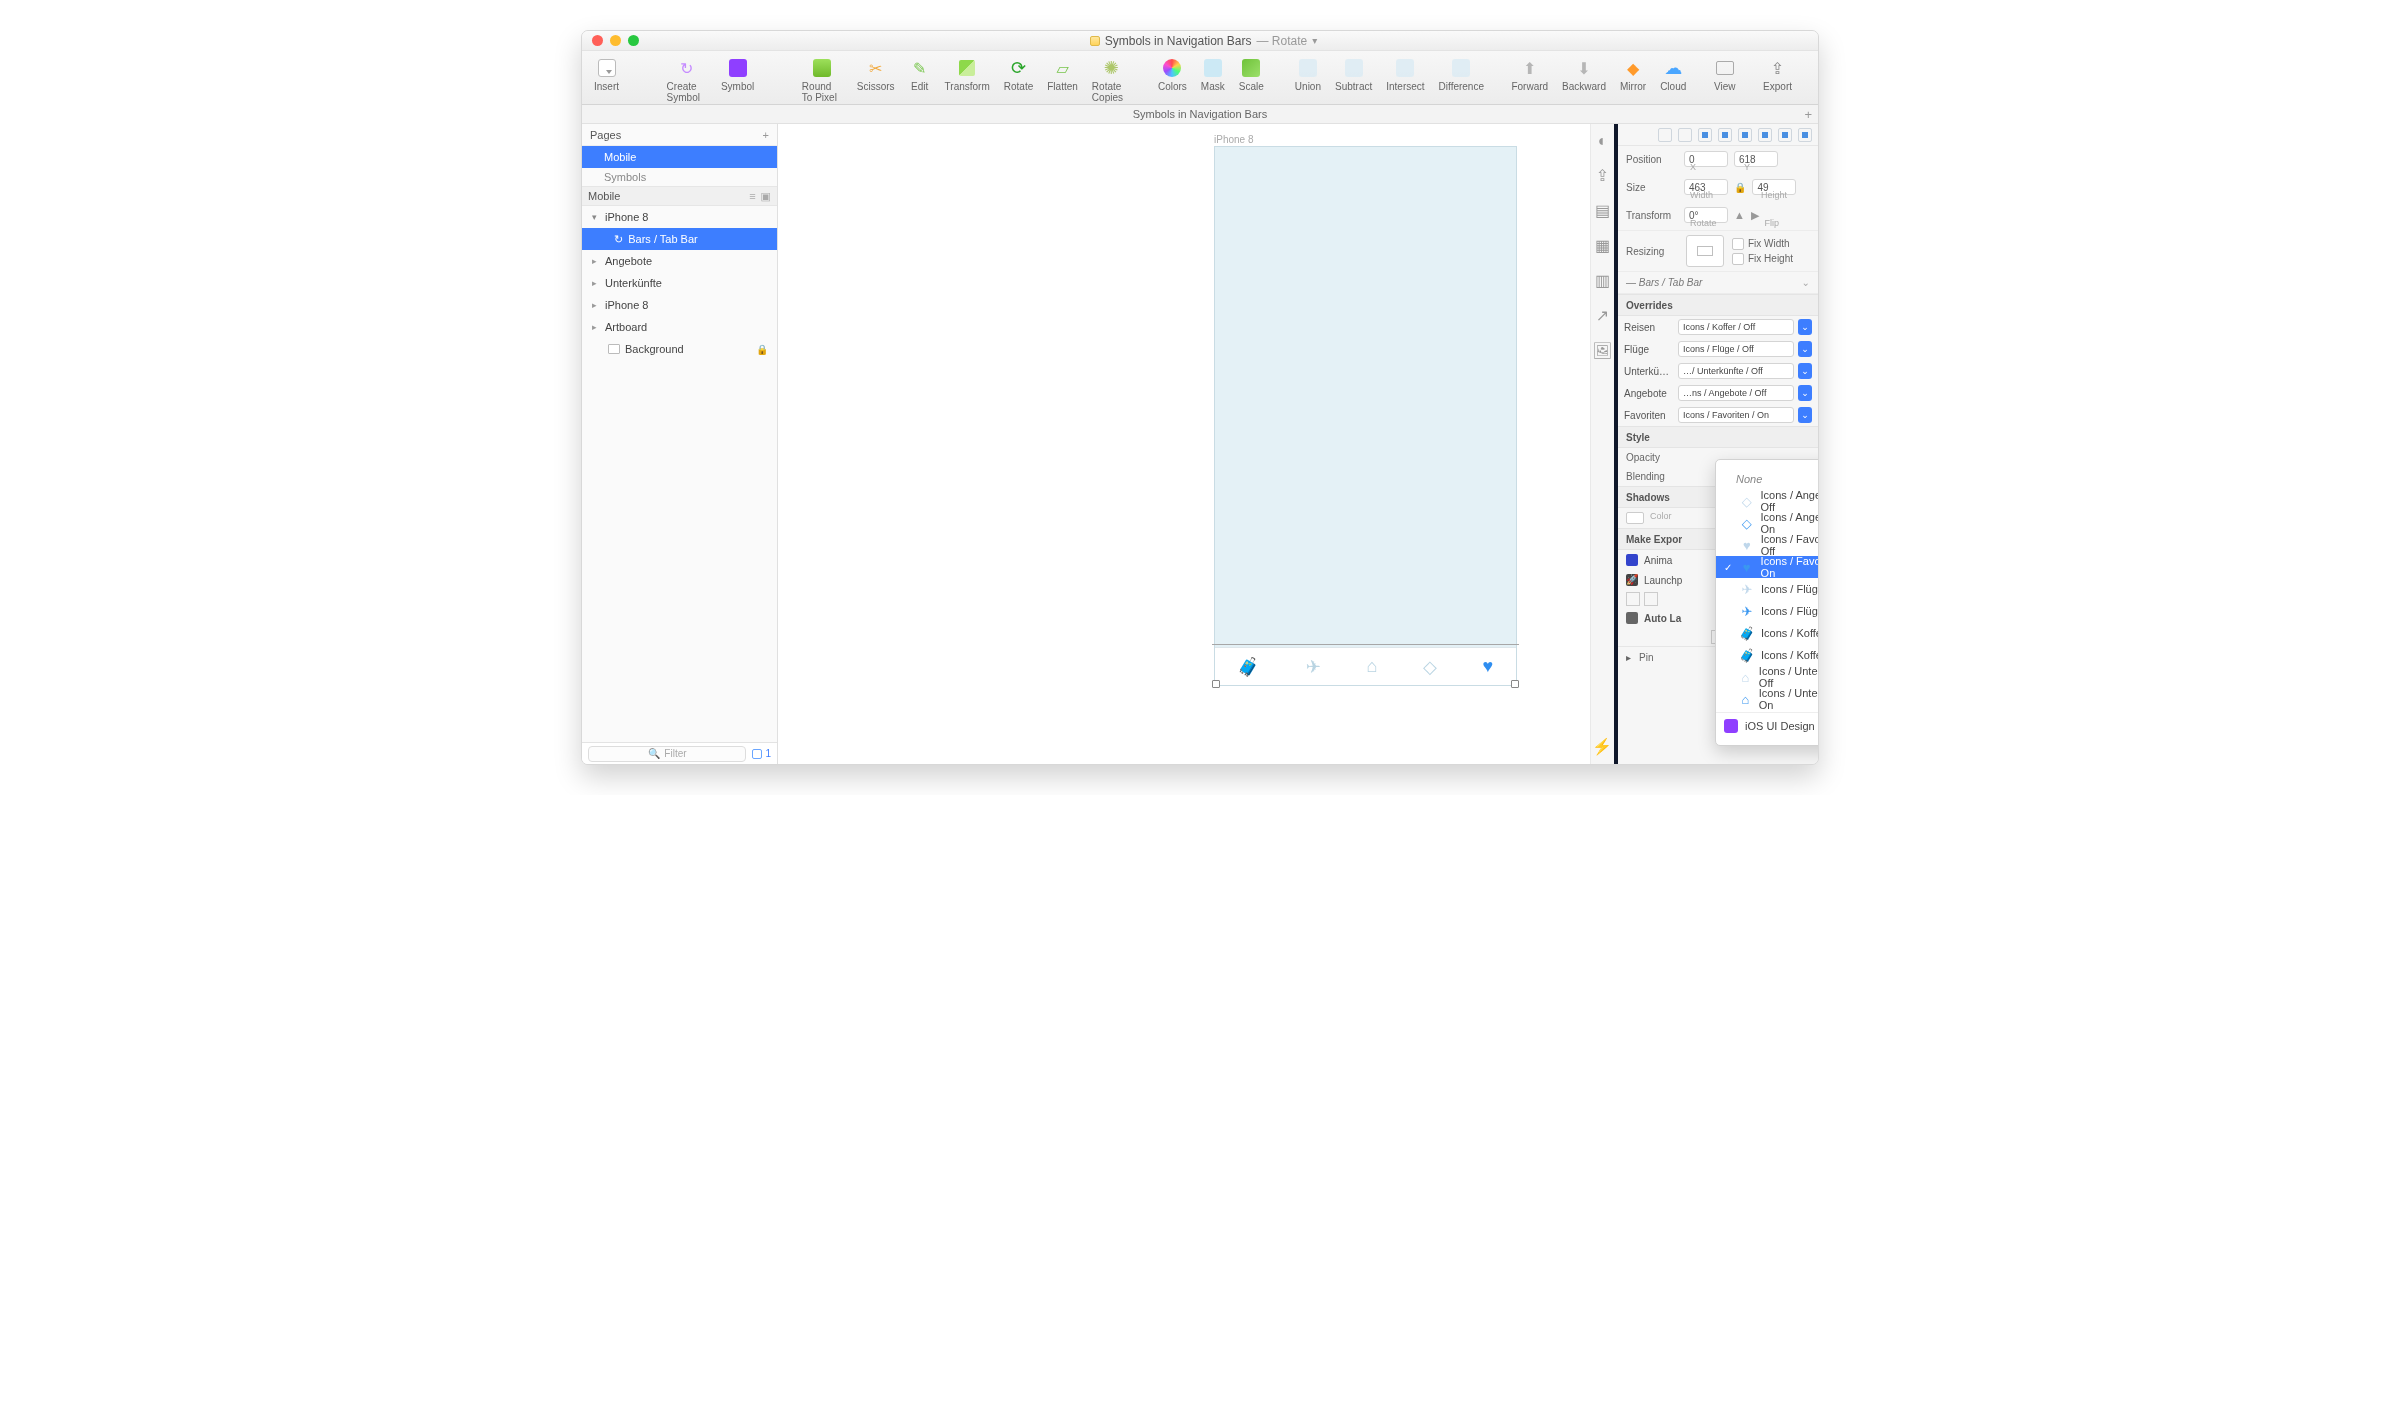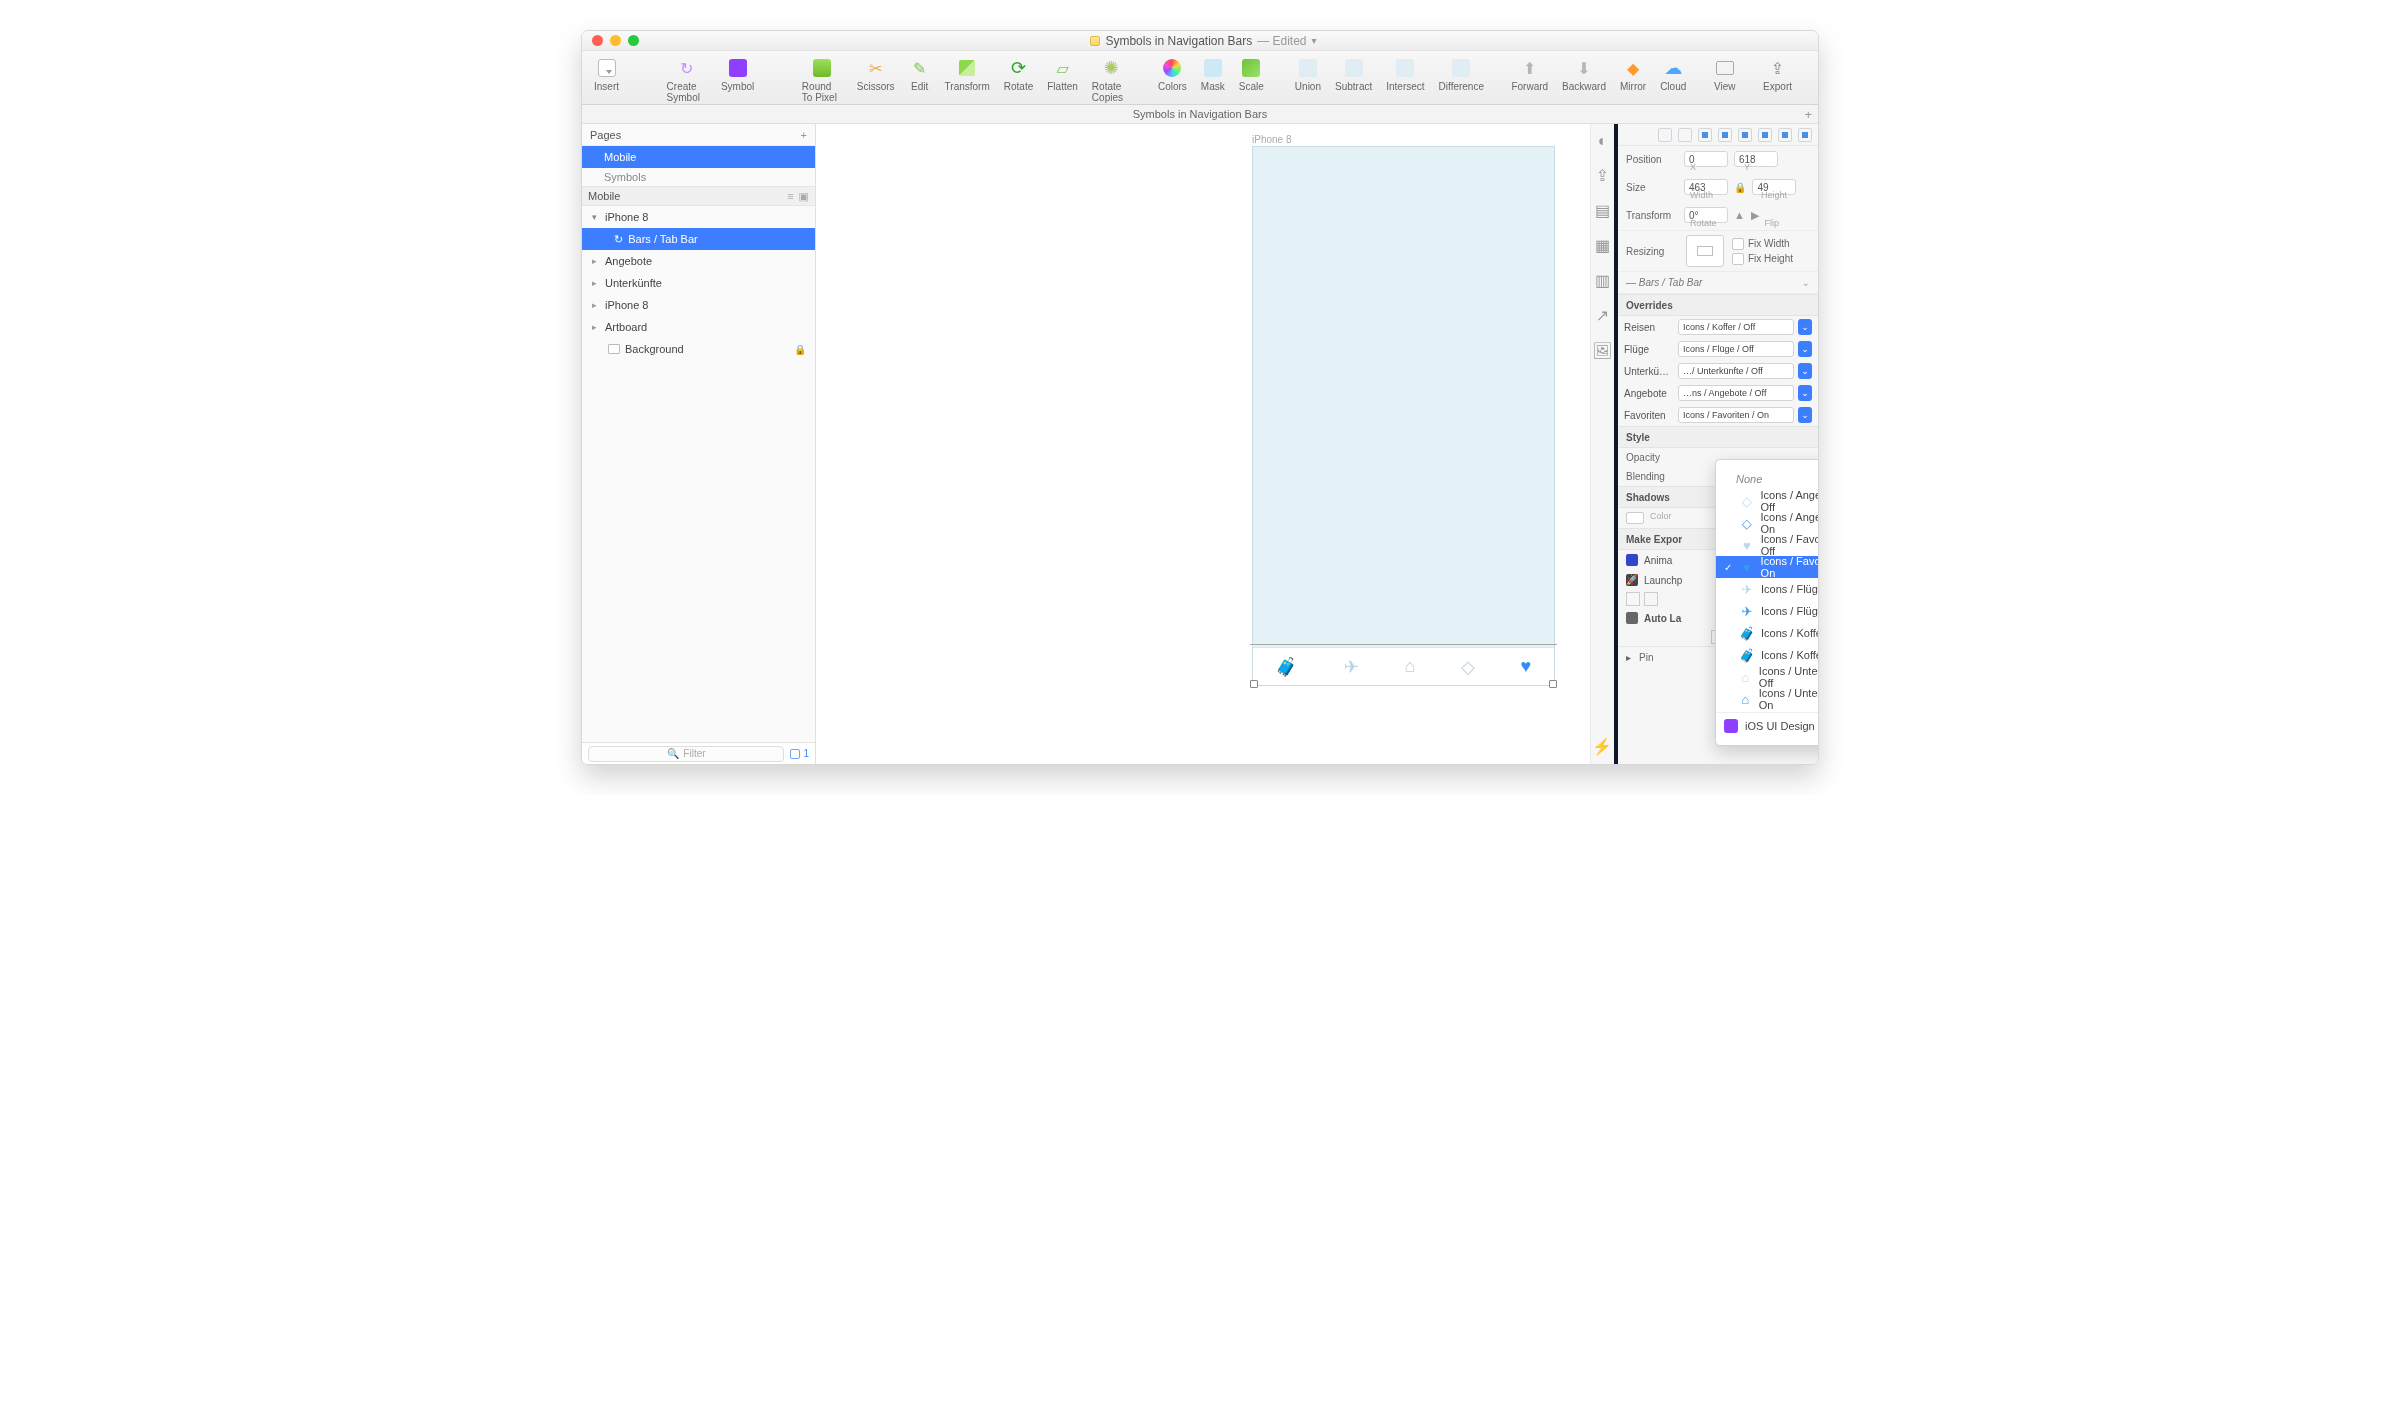--- a/index.html
+++ b/index.html
@@ -41,21 +41,21 @@
 .ic-cloud{color:#4aa6ff;font-size:18px}
 .ic-view{width:18px;height:14px;border:1px solid #aaa;border-radius:2px}
 .ic-export{color:#888;font-size:16px}
 .tb-spacer{flex:1}
 
 .subtitle{height:19px;background:#f3f3f3;border-bottom:1px solid #e1e1e1;display:flex;align-items:center;justify-content:center;font-size:11px;color:#666;position:relative}
 .subtitle .plus{position:absolute;right:6px;color:#999;font-size:13px}
 
 .body{display:flex;height:640px;position:relative}
 
-.sidebar{width:234px;background:#fafafa;border-right:1px solid #e0e0e0;display:flex;flex-direction:column}
+.sidebar{width:196px;background:#fafafa;border-right:1px solid #e0e0e0;display:flex;flex-direction:column}
 .pages-hd{height:22px;display:flex;align-items:center;justify-content:space-between;padding:0 8px;font-size:11px;color:#555;border-bottom:1px solid #eee}
 .page-sel{height:22px;background:#3d7eff;color:#fff;font-size:11px;display:flex;align-items:center;padding-left:22px}
 .page-sym{height:18px;font-size:11px;color:#888;padding-left:22px;display:flex;align-items:center;overflow:hidden}
 .layer-hd{height:20px;background:#f0f0f0;border-top:1px solid #e6e6e6;border-bottom:1px solid #e6e6e6;display:flex;align-items:center;justify-content:space-between;padding:0 6px;font-size:11px;color:#555}
 .layer-hd .icons{display:flex;gap:5px;color:#aaa;font-size:11px}
 .tree{flex:1;overflow:hidden}
 .row{height:22px;display:flex;align-items:center;font-size:11px;color:#444;padding-left:10px;gap:5px}
 .row .tri{width:8px;color:#999;font-size:9px}
 .row.expanded .tri{color:#888}
 .row.sel2{font-weight:500}
@@ -138,21 +138,21 @@
 
   <div class="titlebar">
     <div class="traffic">
       <div class="tlight tl-close"></div>
       <div class="tlight tl-min"></div>
       <div class="tlight tl-max"></div>
     </div>
     <div class="title-center">
       <span class="doc-icon"></span>
       <span>Symbols in Navigation Bars</span>
-      <span style="color:#999">— Edited</span>
+      <span style="color:#999">— Rotate</span>
       <span class="dd">▾</span>
     </div>
     <div style="width:40px"></div>
   </div>
 
   <div class="toolbar">
     <div class="tb-group">
       <div class="tb-ico">
           <div class="ic-box"></div>
         </div>

